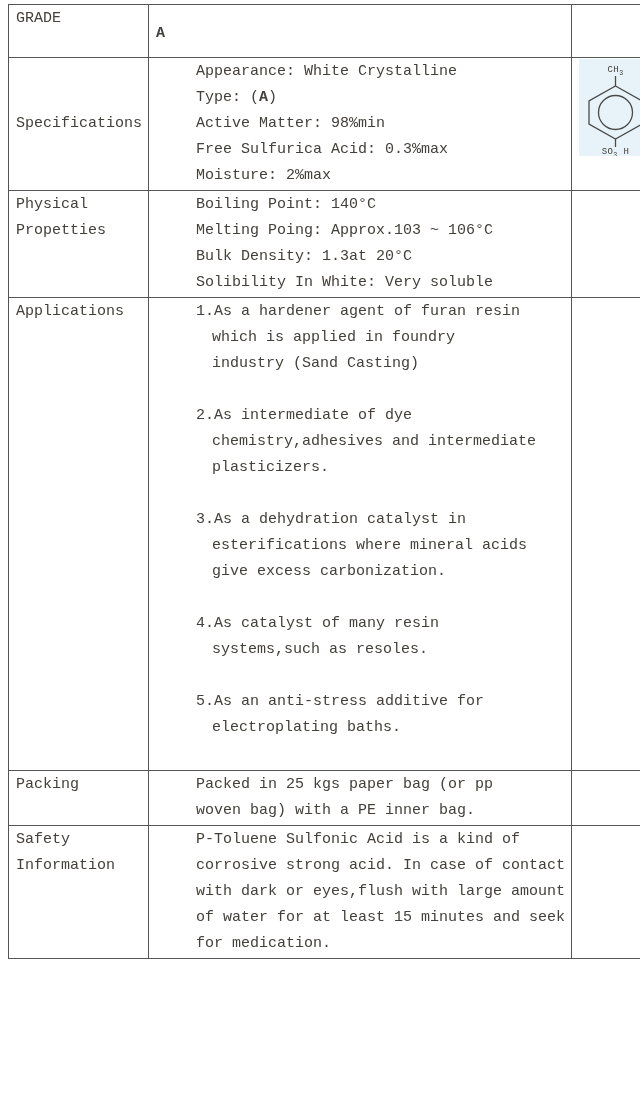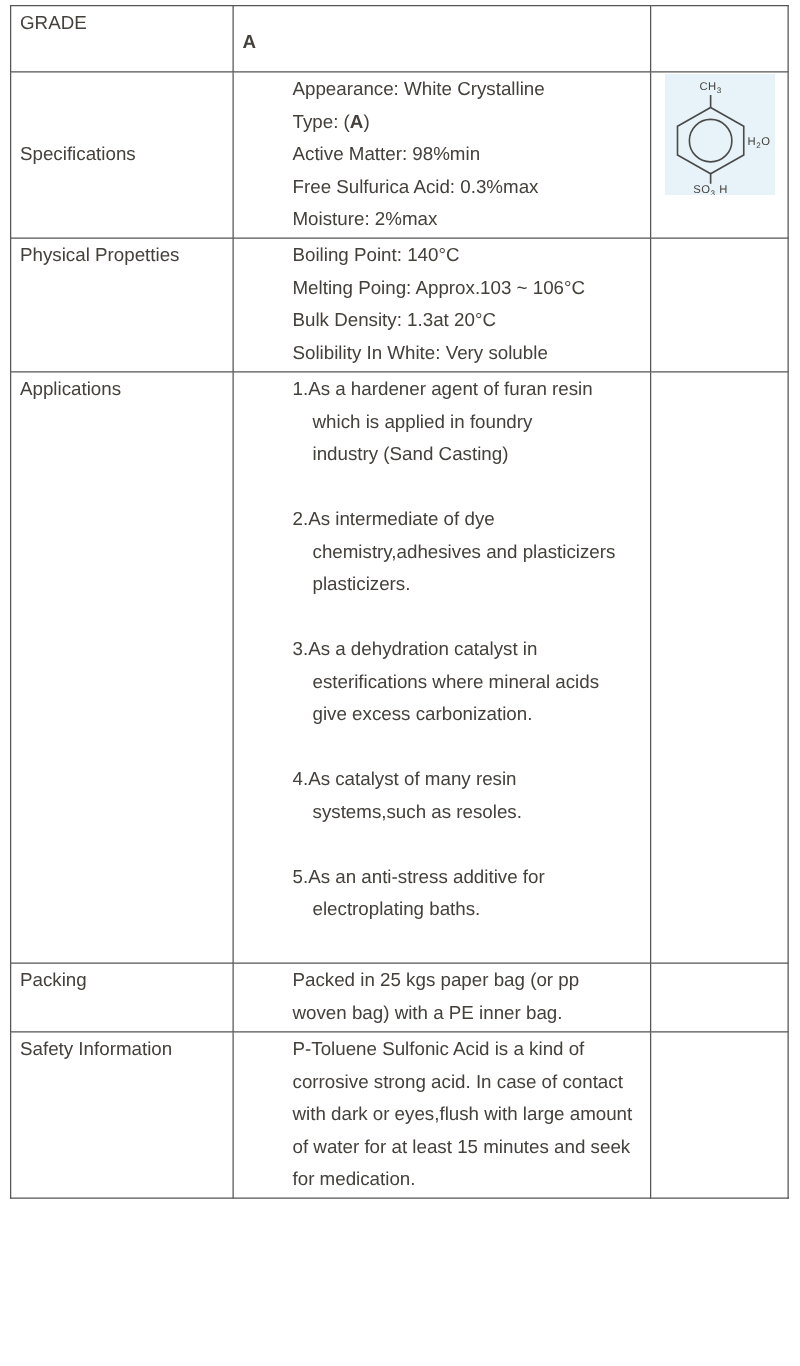--- a/index.html
+++ b/index.html
@@ -4,21 +4,21 @@
 <style>
   html, body {
     margin: 0;
     padding: 0;
     background: #ffffff;
   }
   .page {
     width: 640px;
     height: 1093px;
     background: #ffffff;
-    font-family: Liberation Sans, sans-serif;
+    font-family: Liberation Mono, monospace;
     color: #44403b;
     position: relative;
     overflow: hidden;
   }
   table.spec-table {
     border-collapse: collapse;
     margin: 4px 0 0 8px;
     table-layout: fixed;
   }
   td {
@@ -117,21 +117,21 @@
       </td>
       <td>
         <div>
           <div class="text-line">1.As a hardener agent of furan resin</div>
           <div class="text-line item-line-rest">which is applied in foundry</div>
           <div class="text-line item-line-rest">industry (Sand Casting)</div>
         </div>
         <div class="item-gap"></div>
         <div>
           <div class="text-line">2.As intermediate of dye</div>
-          <div class="text-line item-line-rest">chemistry,adhesives and plasticizers</div>
+          <div class="text-line item-line-rest">chemistry,adhesives and intermediate</div>
           <div class="text-line item-line-rest">plasticizers.</div>
         </div>
         <div class="item-gap"></div>
         <div>
           <div class="text-line">3.As a dehydration catalyst in</div>
           <div class="text-line item-line-rest">esterifications where mineral acids</div>
           <div class="text-line item-line-rest">give excess carbonization.</div>
         </div>
         <div class="item-gap"></div>
         <div>

